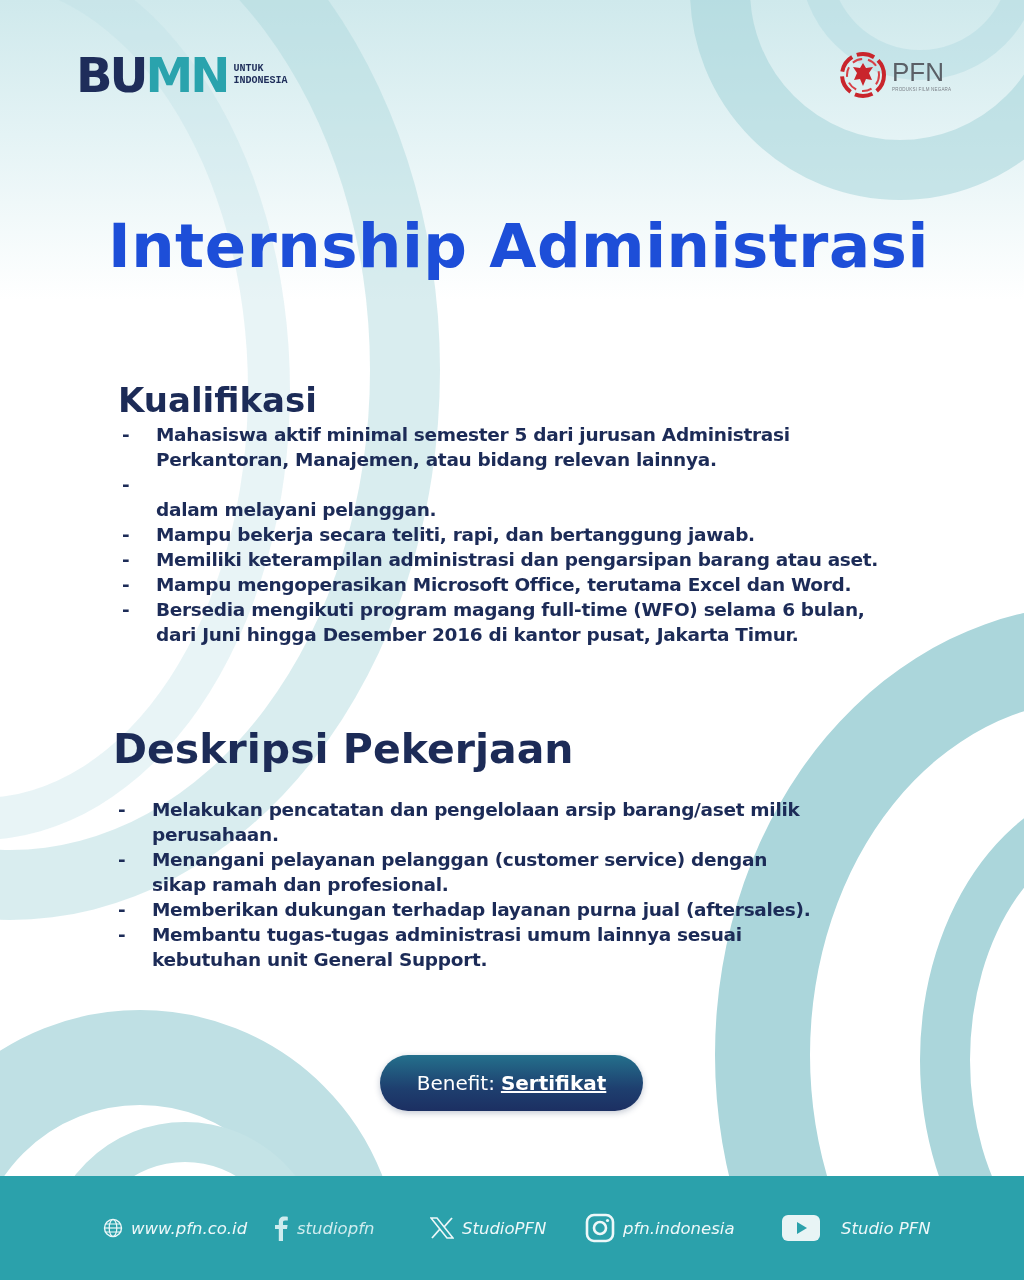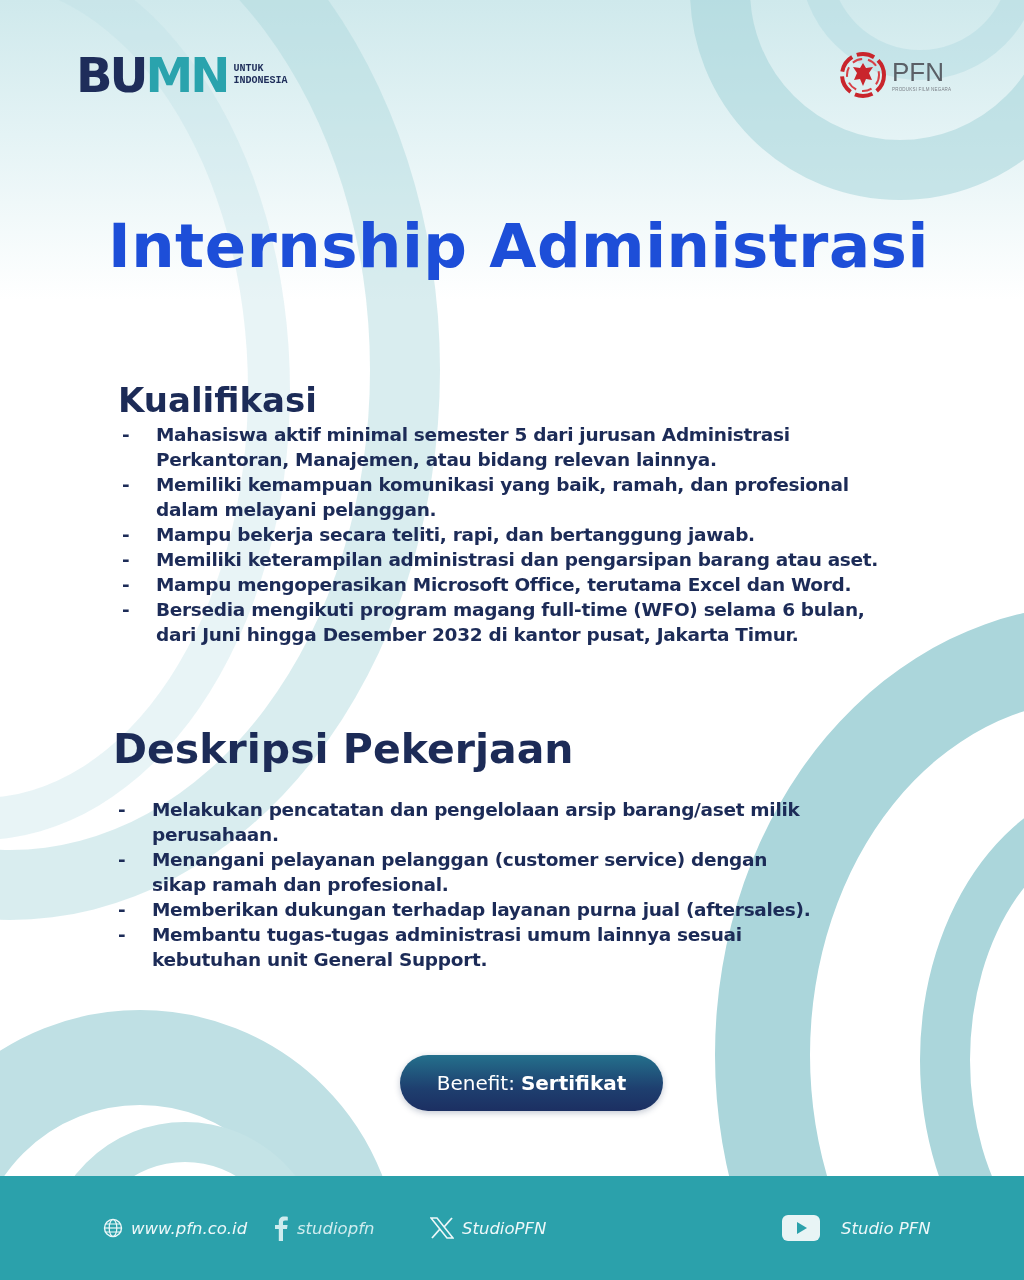--- a/index.html
+++ b/index.html
@@ -104,30 +104,30 @@
       font-size: 18.5px; line-height: 25px; color: #1c2b57;
       letter-spacing: -0.3px;
     }
     .list li .dash {
       position: absolute; left: 4px; top: 0;
     }
     .kual-list { left: 118px; top: 422px; width: 860px; }
     .desk-list { left: 114px; top: 797px; width: 780px; }
 
     .benefit-btn {
-      position: absolute; left: 400px; top: 1055px; width: 263px; height: 56px;
+      position: absolute; left: 380px; top: 1055px; width: 263px; height: 56px;
       border-radius: 28px;
       background: linear-gradient(180deg, #24708c 0%, #1e3f6f 60%, #1c2f62 100%);
       color: #ffffff; display: flex; align-items: center; justify-content: center;
       font-family: "DejaVu Sans", sans-serif; font-size: 20px;
       box-shadow: 0 2px 6px rgba(20, 40, 80, 0.25);
       gap: 6px;
     }
     .benefit-btn .lbl { font-weight: normal; }
-    .benefit-btn .val { font-weight: bold; }
+    .benefit-btn .val { font-weight: bold; text-decoration: underline; }
 
     .footer {
       position: absolute; left: 0; top: 1176px; width: 1024px; height: 104px;
       background: #2ba1ab; z-index: 3;
       display: flex; align-items: center;
     }
     .social {
       position: absolute; top: 0; height: 104px;
       display: flex; align-items: center; gap: 8px;
       color: #eef8f9;
@@ -180,25 +180,25 @@
       <div class="pfn-word">PFN</div>
       <div class="pfn-tag">PRODUKSI FILM NEGARA</div>
     </div>
   </div>
 
   <h1 class="main-title">Internship Administrasi</h1>
 
   <h2 class="section-title kual-title">Kualifikasi</h2>
   <ul class="list kual-list">
     <li><span class="dash">-</span><span>Mahasiswa aktif minimal semester 5 dari jurusan Administrasi</span><br><span>Perkantoran, Manajemen, atau bidang relevan lainnya.</span></li>
-    <li><span class="dash">-</span><span>Memiliki kemampuan komunikasi yang baik, ramah, dan profesional</span><br><span>dalam melayani pelanggan.</span></li>
+    <li><span class="dash">-</span><br><span>dalam melayani pelanggan.</span></li>
     <li><span class="dash">-</span><span>Mampu bekerja secara teliti, rapi, dan bertanggung jawab.</span></li>
     <li><span class="dash">-</span><span>Memiliki keterampilan administrasi dan pengarsipan barang atau aset.</span></li>
     <li><span class="dash">-</span><span>Mampu mengoperasikan Microsoft Office, terutama Excel dan Word.</span></li>
-    <li><span class="dash">-</span><span>Bersedia mengikuti program magang full-time (WFO) selama 6 bulan,</span><br><span>dari Juni hingga Desember 2032 di kantor pusat, Jakarta Timur.</span></li>
+    <li><span class="dash">-</span><span>Bersedia mengikuti program magang full-time (WFO) selama 6 bulan,</span><br><span>dari Juni hingga Desember 2016 di kantor pusat, Jakarta Timur.</span></li>
   </ul>
 
   <h2 class="section-title desk-title">Deskripsi Pekerjaan</h2>
   <ul class="list desk-list">
     <li><span class="dash">-</span><span>Melakukan pencatatan dan pengelolaan arsip barang/aset milik</span><br><span>perusahaan.</span></li>
     <li><span class="dash">-</span><span>Menangani pelayanan pelanggan (customer service) dengan</span><br><span>sikap ramah dan profesional.</span></li>
     <li><span class="dash">-</span><span>Memberikan dukungan terhadap layanan purna jual (aftersales).</span></li>
     <li><span class="dash">-</span><span>Membantu tugas-tugas administrasi umum lainnya sesuai</span><br><span>kebutuhan unit General Support.</span></li>
   </ul>
 
@@ -226,20 +226,28 @@
     <span class="txt">studiopfn</span>
   </div>
   <div class="social s-x">
     <svg width="24" height="22" viewBox="0 0 24 22">
       <path d="M1 1 H7 L23 21 H17 Z" fill="none" stroke="#eef8f9" stroke-width="1.6"></path>
       <line x1="22" y1="1" x2="14" y2="10" stroke="#eef8f9" stroke-width="1.8"></line>
       <line x1="2" y1="21" x2="10" y2="12" stroke="#eef8f9" stroke-width="1.8"></line>
     </svg>
     <span class="txt">StudioPFN</span>
   </div>
+  <div class="social s-ig">
+    <svg width="30" height="30" viewBox="0 0 30 30">
+      <rect x="2" y="2" width="26" height="26" rx="7" fill="none" stroke="#eef8f9" stroke-width="2.6"></rect>
+      <circle cx="15" cy="15" r="6" fill="none" stroke="#eef8f9" stroke-width="2.6"></circle>
+      <circle cx="22.5" cy="7.5" r="1.6" fill="#eef8f9"></circle>
+    </svg>
+    <span class="txt">pfn.indonesia</span>
+  </div>
   <div class="social s-yt">
     <svg width="40" height="28" viewBox="0 0 40 28">
       <rect x="1" y="1" width="38" height="26" rx="6" fill="#e8f4f5"></rect>
       <path d="M16 8 L26 14 L16 20 Z" fill="#2ba1ab"></path>
     </svg>
     <span class="txt" style="margin-left:12px">Studio PFN</span>
   </div>
 </div>
 
 </body></html>

